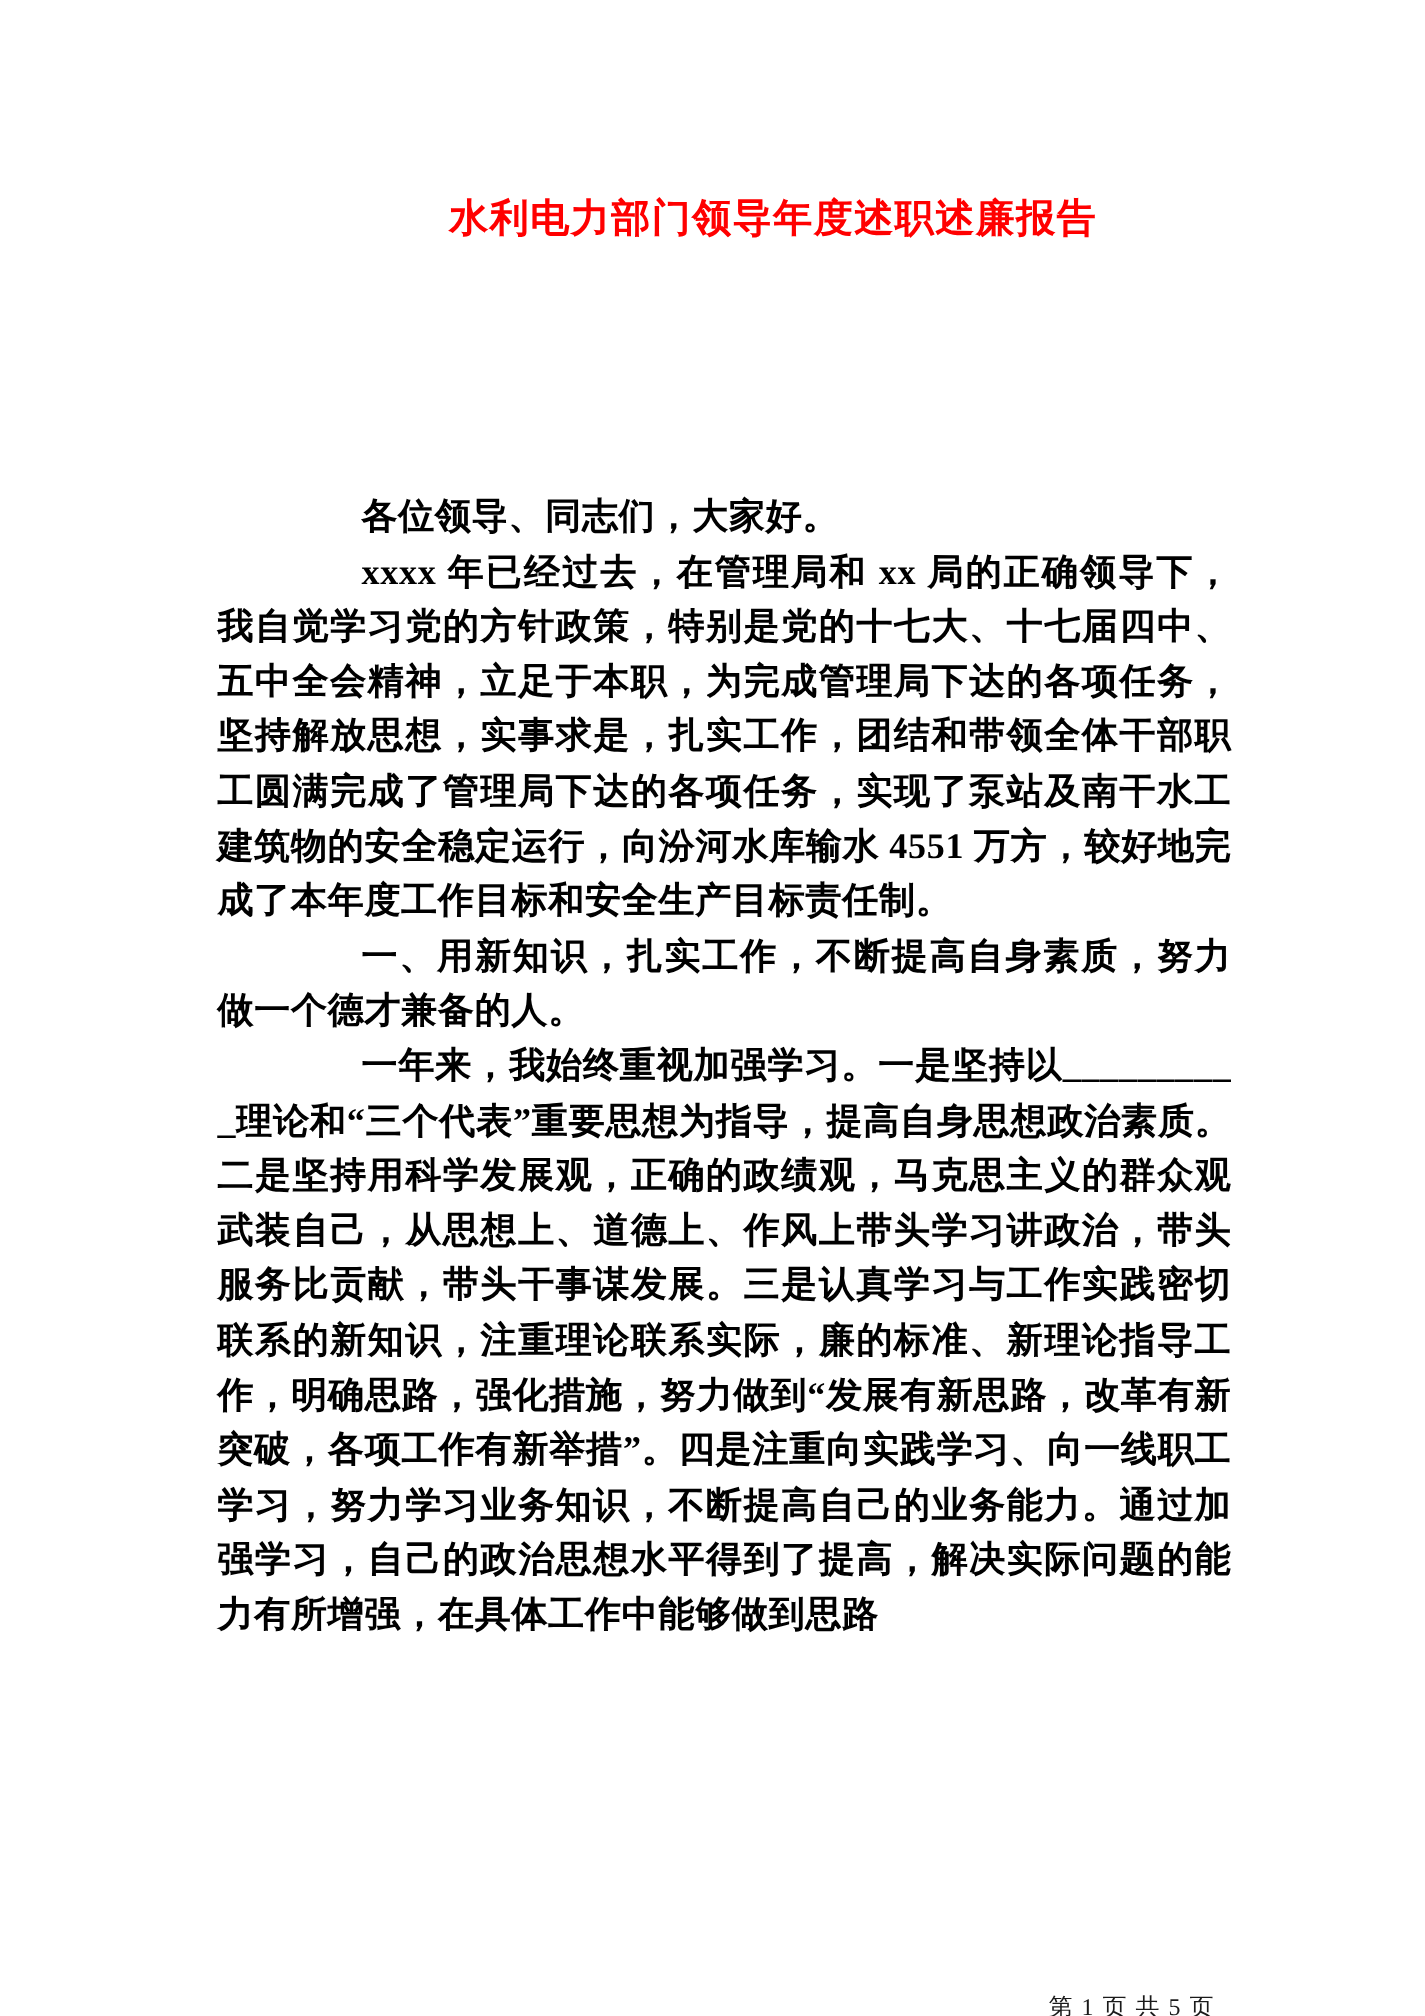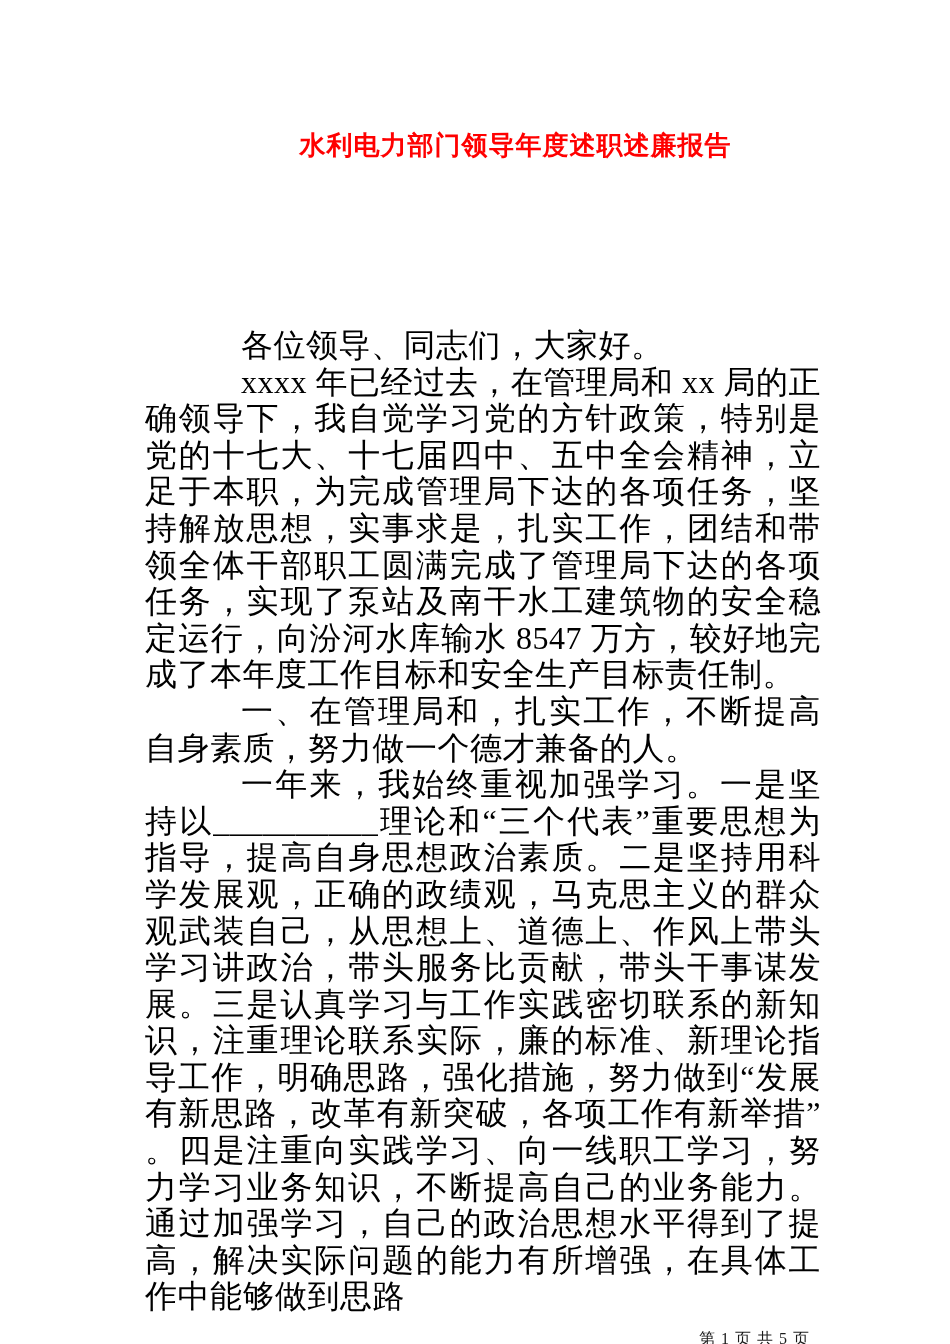--- a/index.html
+++ b/index.html
@@ -28,25 +28,26 @@
     color: #ff0000;
     text-align: center;
     
     padding-left: 81px;
     letter-spacing: 1px;
     white-space: nowrap;
   }
   .doc-body {
     margin: 163px 129px 0 145px;
     width: 676px;
-    font-size: 32px;
+    font-size: 24px;
     line-height: 36.6px;
     text-align: justify;
     text-justify: inter-ideograph;
     letter-spacing: 0.5px;
+    font-weight: bold;
   }
   .doc-body p {
     margin: 0;
     padding: 0;
     text-indent: 96px;
     word-break: break-all;
     line-break: anywhere;
   }
   .page-footer {
     position: absolute;
@@ -60,20 +61,20 @@
 </style>
 </head>
 <body>
 
 <div class="page">
 
   <div class="doc-title">水利电力部门领导年度述职述廉报告</div>
 
   <div class="doc-body">
     <p>各位领导、同志们，大家好。</p>
-    <p>xxxx 年已经过去，在管理局和 xx 局的正确领导下，我自觉学习党的方针政策，特别是党的十七大、十七届四中、五中全会精神，立足于本职，为完成管理局下达的各项任务，坚持解放思想，实事求是，扎实工作，团结和带领全体干部职工圆满完成了管理局下达的各项任务，实现了泵站及南干水工建筑物的安全稳定运行，向汾河水库输水 8547 万方，较好地完成了本年度工作目标和安全生产目标责任制。</p>
-    <p>一、在管理局和，扎实工作，不断提高自身素质，努力做一个德才兼备的人。</p>
+    <p>xxxx 年已经过去，在管理局和 xx 局的正确领导下，我自觉学习党的方针政策，特别是党的十七大、十七届四中、五中全会精神，立足于本职，为完成管理局下达的各项任务，坚持解放思想，实事求是，扎实工作，团结和带领全体干部职工圆满完成了管理局下达的各项任务，实现了泵站及南干水工建筑物的安全稳定运行，向汾河水库输水 4551 万方，较好地完成了本年度工作目标和安全生产目标责任制。</p>
+    <p>一、用新知识，扎实工作，不断提高自身素质，努力做一个德才兼备的人。</p>
     <p>一年来，我始终重视加强学习。一是坚持以__________理论和“三个代表”重要思想为指导，提高自身思想政治素质。二是坚持用科学发展观，正确的政绩观，马克思主义的群众观武装自己，从思想上、道德上、作风上带头学习讲政治，带头服务比贡献，带头干事谋发展。三是认真学习与工作实践密切联系的新知识，注重理论联系实际，廉的标准、新理论指导工作，明确思路，强化措施，努力做到“发展有新思路，改革有新突破，各项工作有新举措”。四是注重向实践学习、向一线职工学习，努力学习业务知识，不断提高自己的业务能力。通过加强学习，自己的政治思想水平得到了提高，解决实际问题的能力有所增强，在具体工作中能够做到思路</p>
   </div>
 
   <div class="page-footer">第 1 页 共 5 页</div>
 
 </div>
 
 </body></html>

